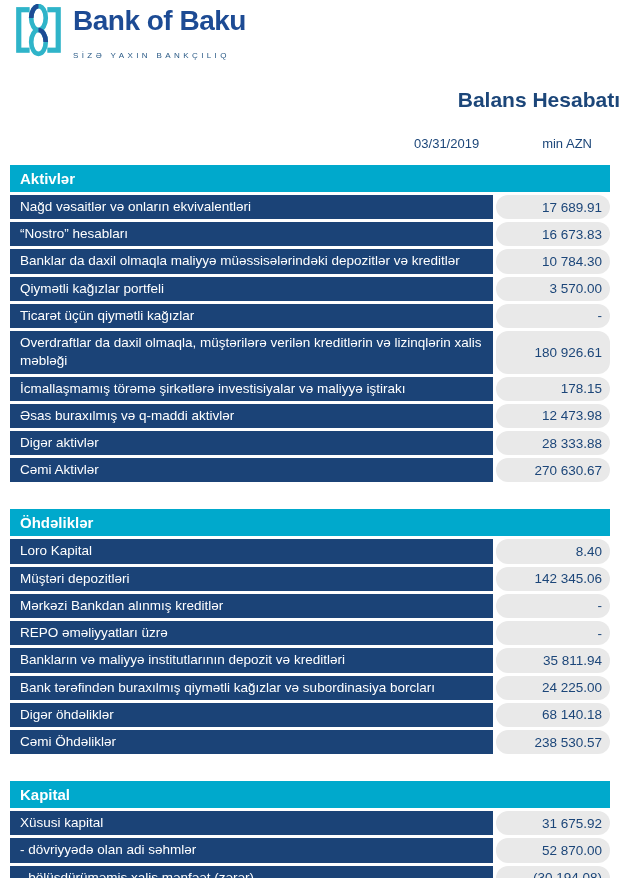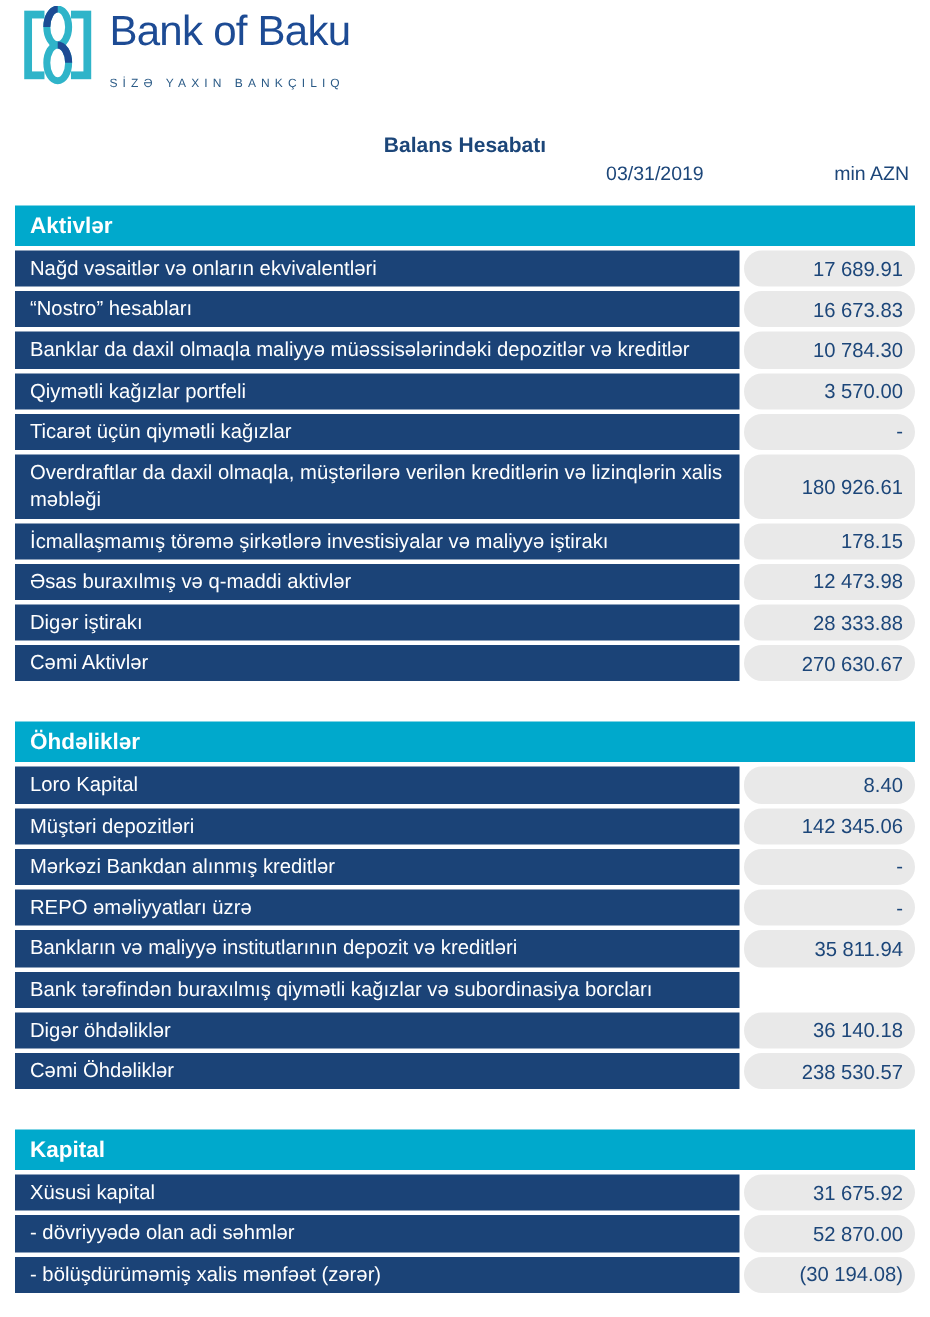--- a/index.html
+++ b/index.html
@@ -4,24 +4,24 @@
 <style>
   html,body{margin:0;padding:0;background:#fff;}
   body{
     width:620px;height:878px;overflow:hidden;
     font-family:"Liberation Sans", sans-serif;
     color:var(--text-navy,#1c4679);
   }
   .logo-row{display:flex;align-items:flex-start;padding:4px 0 0 14px;height:66px;box-sizing:border-box;}
   .logo-icon{flex:0 0 auto;}
   .logo-text{margin-left:9px;padding-top:2px;}
-  .bank-name{font-size:28px;font-weight:normal;color:var(--logo-blue,#1d4b94);letter-spacing:-0.5px;line-height:1.05;}
+  .bank-name{font-size:28px;font-weight:bold;color:var(--logo-blue,#1d4b94);letter-spacing:-0.5px;line-height:1.05;}
   .bank-tagline{font-size:8px;color:#2a5a86;letter-spacing:3.4px;margin-top:16px;white-space:nowrap;}
-  .title{text-align:center;font-size:14px;font-weight:bold;color:var(--text-navy,#1c4679);margin:22px 0 0 0;}
-  .meta-row{display:flex;justify-content:flex-end;align-items:center;margin-top:4px;padding-right:14px;gap:87px;font-size:13px;color:var(--text-navy,#1c4679);}
+  .title{text-align:right;font-size:21px;font-weight:bold;color:var(--text-navy,#1c4679);margin:22px 0 0 0;}
+  .meta-row{display:flex;justify-content:flex-end;align-items:center;margin-top:24px;padding-right:28px;gap:63px;font-size:13px;color:var(--text-navy,#1c4679);}
   #sections{margin:0 10px;}
   .section{margin-top:14px;}
   .section + .section{margin-top:27px;}
   .section-header{
     background:var(--section-header-bg,#00a9cc);color:#fff;font-weight:bold;font-size:15px;
     height:27px;display:flex;align-items:center;padding-left:10px;margin-bottom:3px;
   }
   .rows{display:flex;flex-direction:column;gap:3px;}
   .row{display:grid;grid-template-columns:1fr 114px;gap:3px;}
   .cell-label{
@@ -103,21 +103,21 @@
     <div class="cell-label">İcmallaşmamış törəmə şirkətlərə investisiyalar və maliyyə iştirakı</div>
     <div class="cell-value">178.15</div>
   </div>
 
   <div class="row">
     <div class="cell-label">Əsas buraxılmış və q-maddi aktivlər</div>
     <div class="cell-value">12 473.98</div>
   </div>
 
   <div class="row">
-    <div class="cell-label">Digər iştirakı</div>
+    <div class="cell-label">Digər aktivlər</div>
     <div class="cell-value">28 333.88</div>
   </div>
 
   <div class="row bold">
     <div class="cell-label">Cəmi Aktivlər</div>
     <div class="cell-value">270 630.67</div>
   </div>
 </div>
   </section>
 
@@ -146,25 +146,26 @@
     <div class="cell-value">-</div>
   </div>
 
   <div class="row">
     <div class="cell-label">Bankların və maliyyə institutlarının depozit və kreditləri</div>
     <div class="cell-value">35 811.94</div>
   </div>
 
   <div class="row">
     <div class="cell-label">Bank tərəfindən buraxılmış qiymətli kağızlar və subordinasiya borcları</div>
+    <div class="cell-value">24 225.00</div>
   </div>
 
   <div class="row">
     <div class="cell-label">Digər öhdəliklər</div>
-    <div class="cell-value">36 140.18</div>
+    <div class="cell-value">68 140.18</div>
   </div>
 
   <div class="row bold">
     <div class="cell-label">Cəmi Öhdəliklər</div>
     <div class="cell-value">238 530.57</div>
   </div>
 </div>
   </section>
 
   <section class="section">

